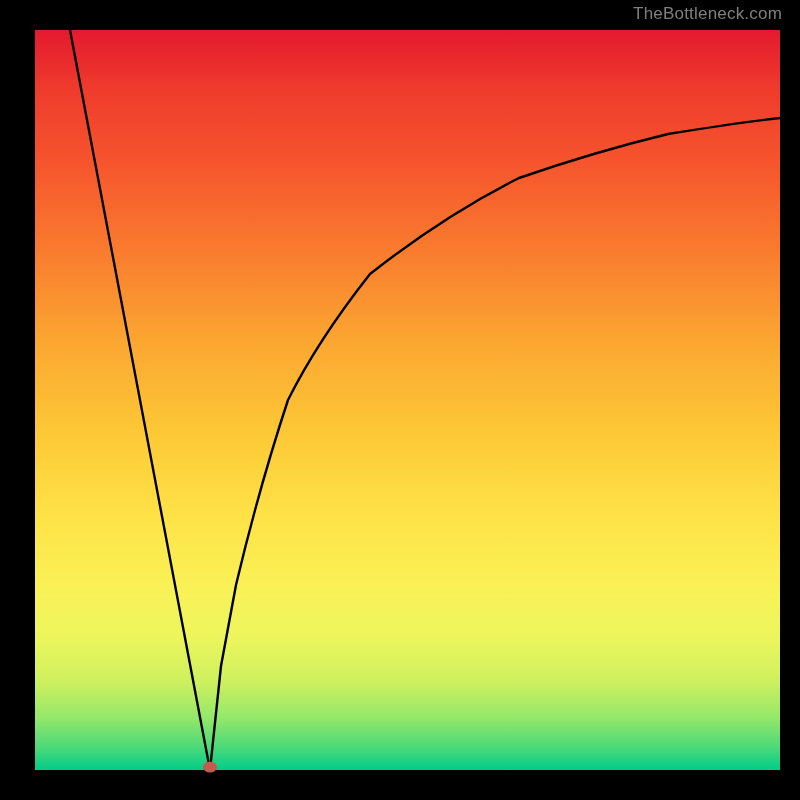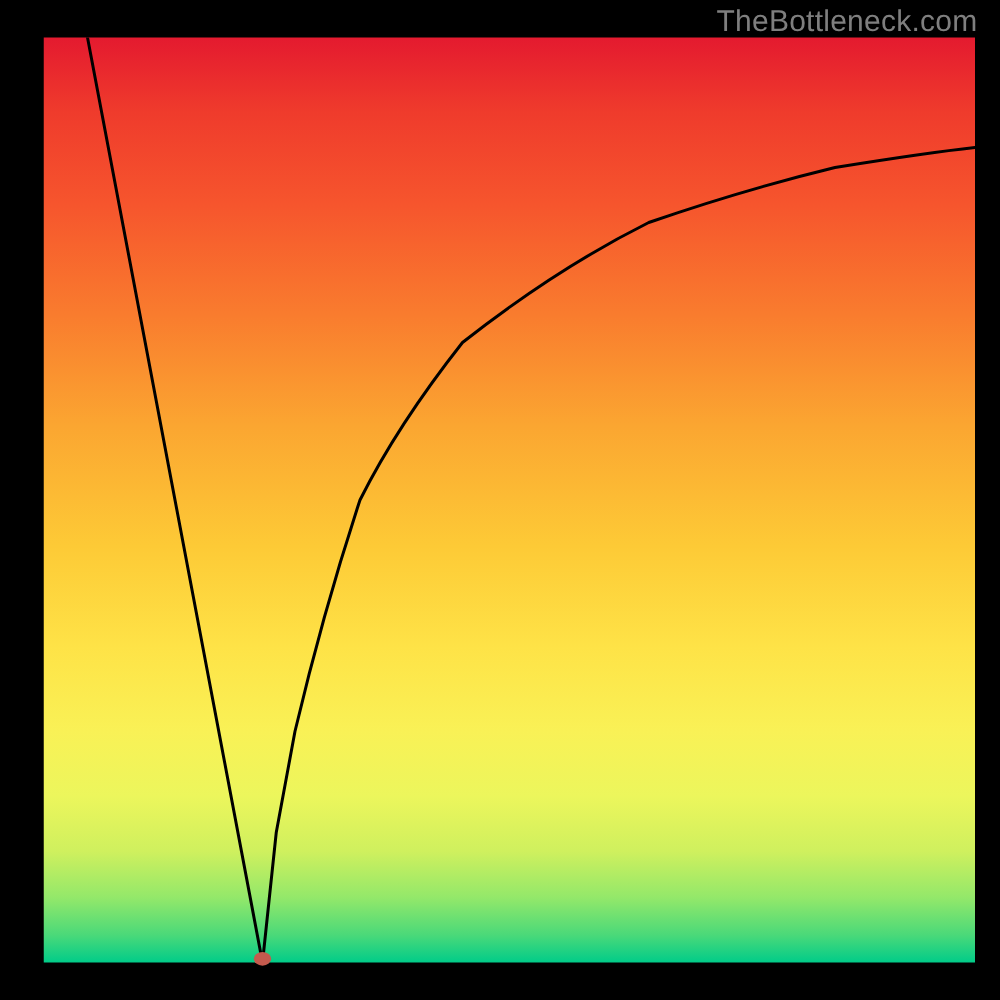--- a/index.html
+++ b/index.html
@@ -15,21 +15,21 @@
     position: relative;
     width: 800px;
     height: 800px;
     background: #000;
   }
   .watermark {
     position: absolute;
     top: 4px;
     right: 18px;
     color: #7f7f7f;
-    font-size: 24px;
+    font-size: 17px;
     font-weight: 500;
     letter-spacing: 0.2px;
     z-index: 5;
   }
   .plot-area {
     position: absolute;
     left: 35px;
     top: 30px;
     width: 745px;
     height: 740px;

